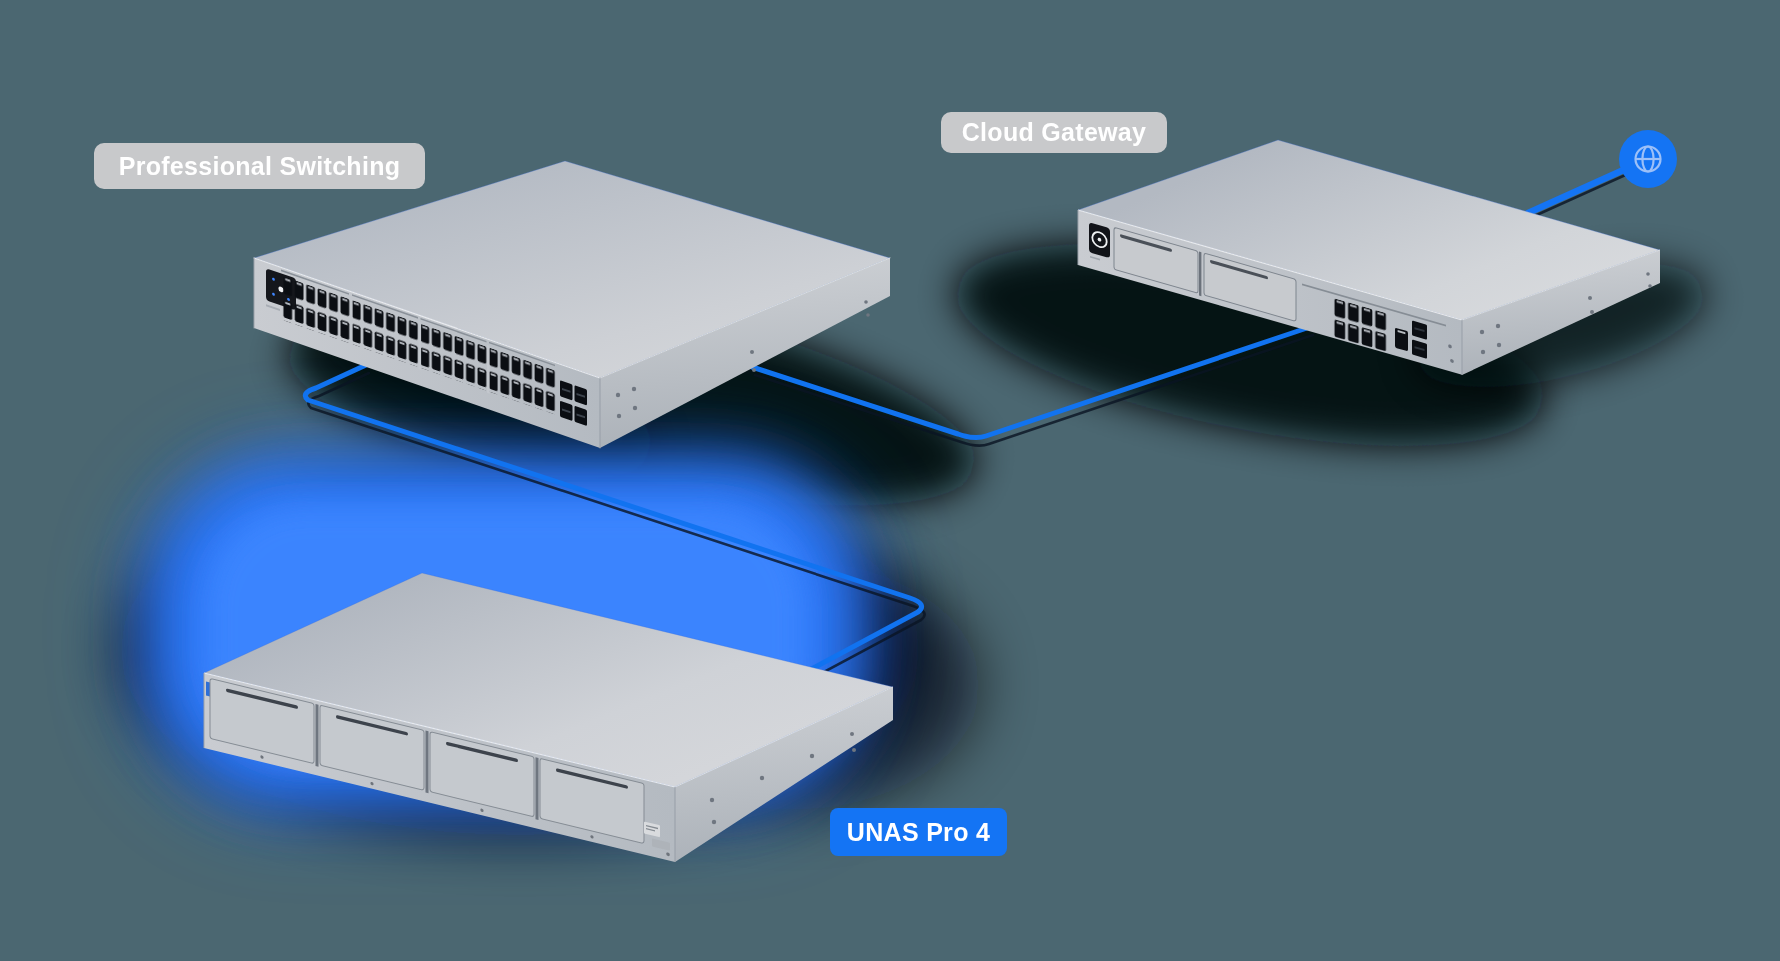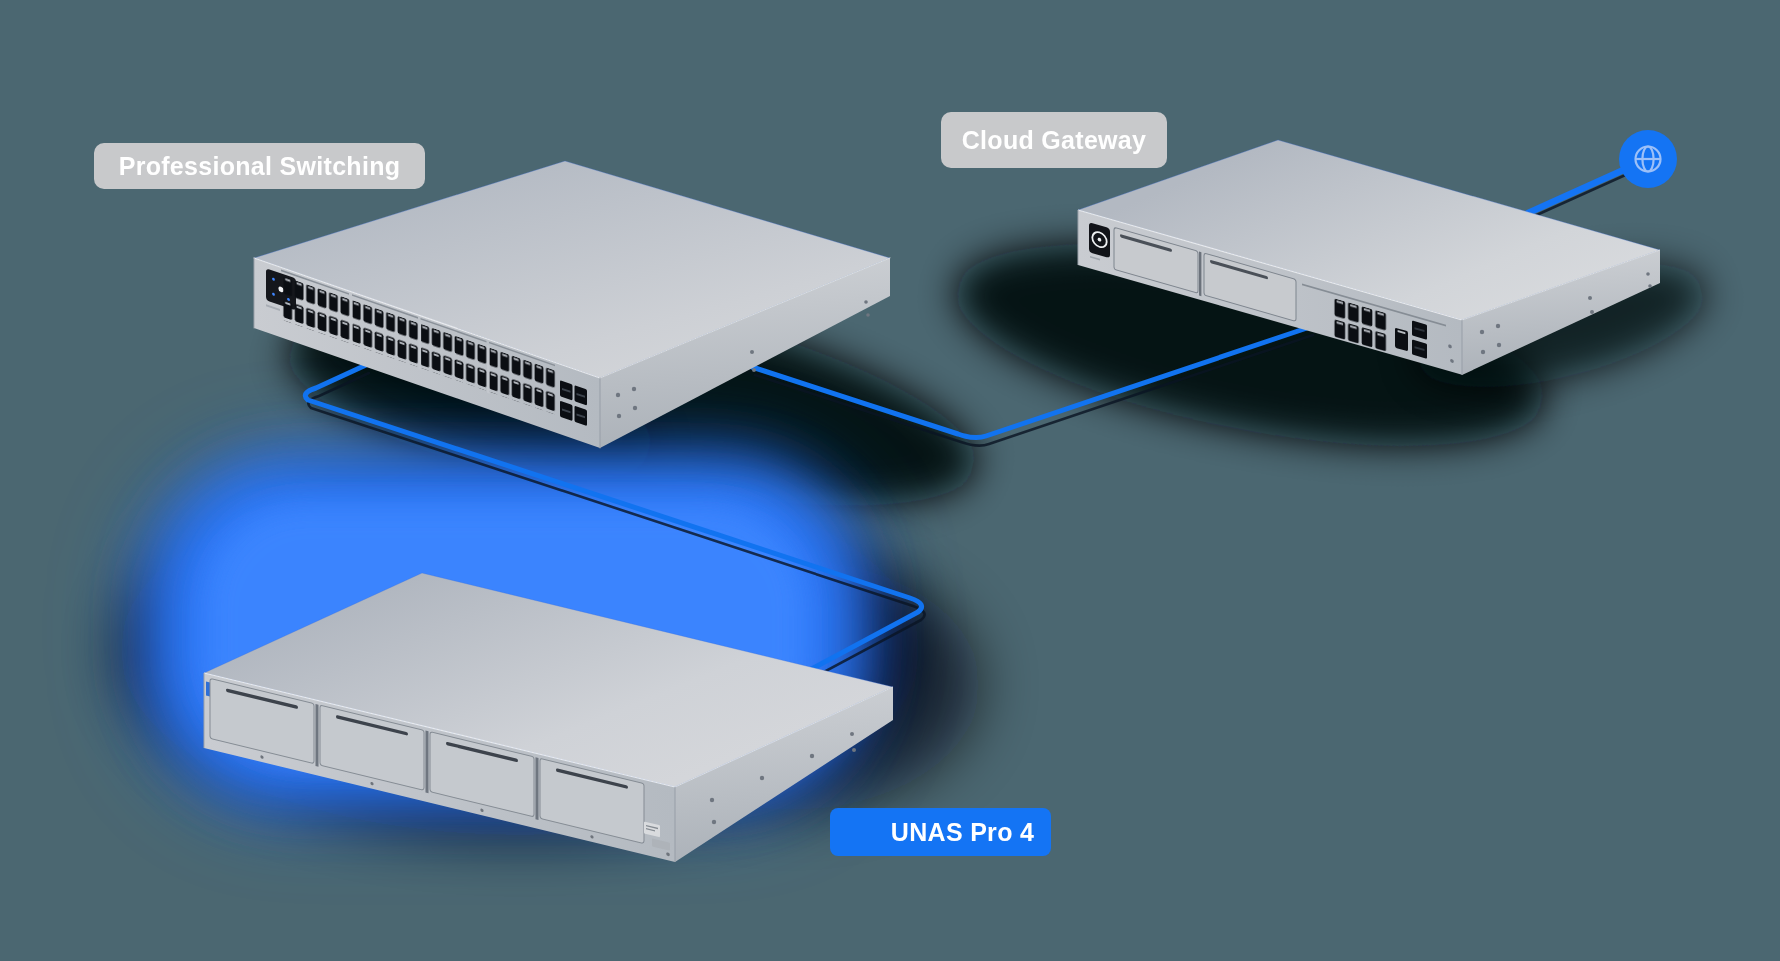--- a/index.html
+++ b/index.html
@@ -10,22 +10,22 @@
   }
   .stage svg{position:absolute;left:0;top:0;}
   .chip{
     position:absolute;display:flex;align-items:center;justify-content:center;
     color:#ffffff;font-size:25px;font-weight:700;letter-spacing:.3px;
     white-space:nowrap;
   }
   .chip-neutral{background:#c8c9cb;border-radius:10px;}
   .chip-accent{background:#1474f4;border-radius:8px;}
   #chip-switch {left:94px; top:143px; width:331px; height:46px;}
-  #chip-gateway{left:941px;top:112px; width:226px; height:56px;}
-  #chip-nas    {left:830px;top:808px; width:177px; height:48px;padding-left:44px;}
+  #chip-gateway{left:941px;top:112px; width:226px; height:41px;}
+  #chip-nas    {left:830px;top:808px; width:177px; height:48px;}
 </style>
 </head>
 <body>
 
 <div class="stage">
 <svg width="1780" height="961" viewBox="0 0 1780 961">
   <defs>
     <filter id="fb14" x="-80%" y="-80%" width="260%" height="260%">
           <feGaussianBlur stdDeviation="14"></feGaussianBlur>
         </filter>

